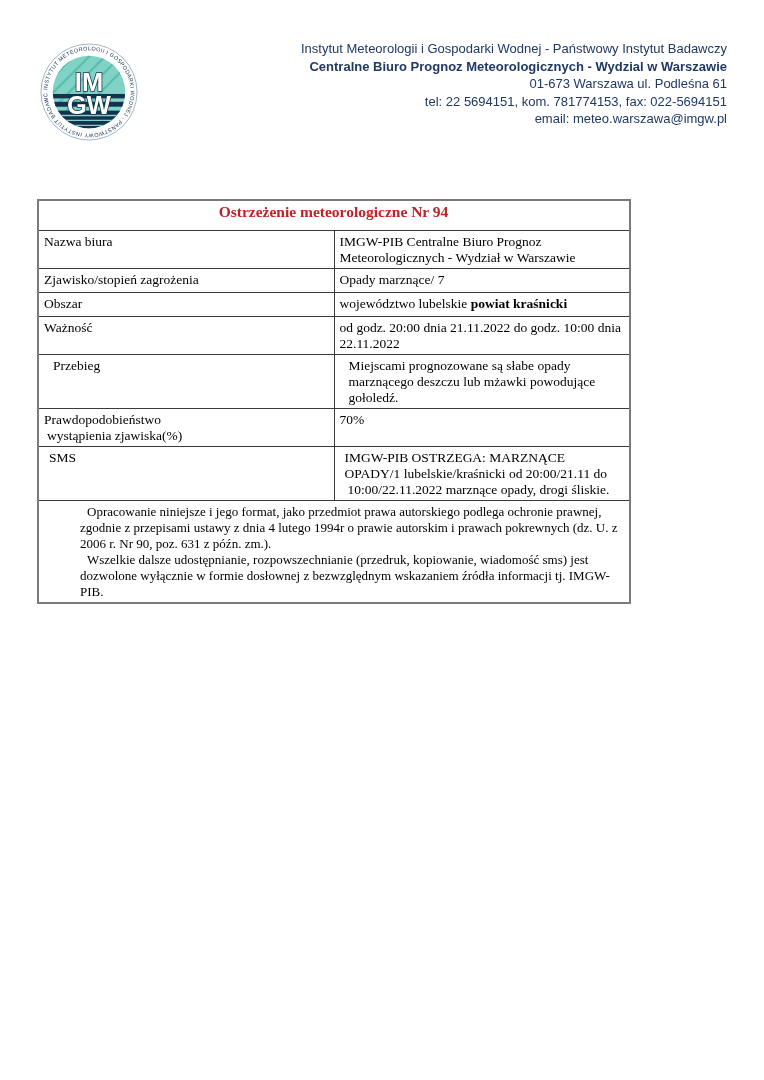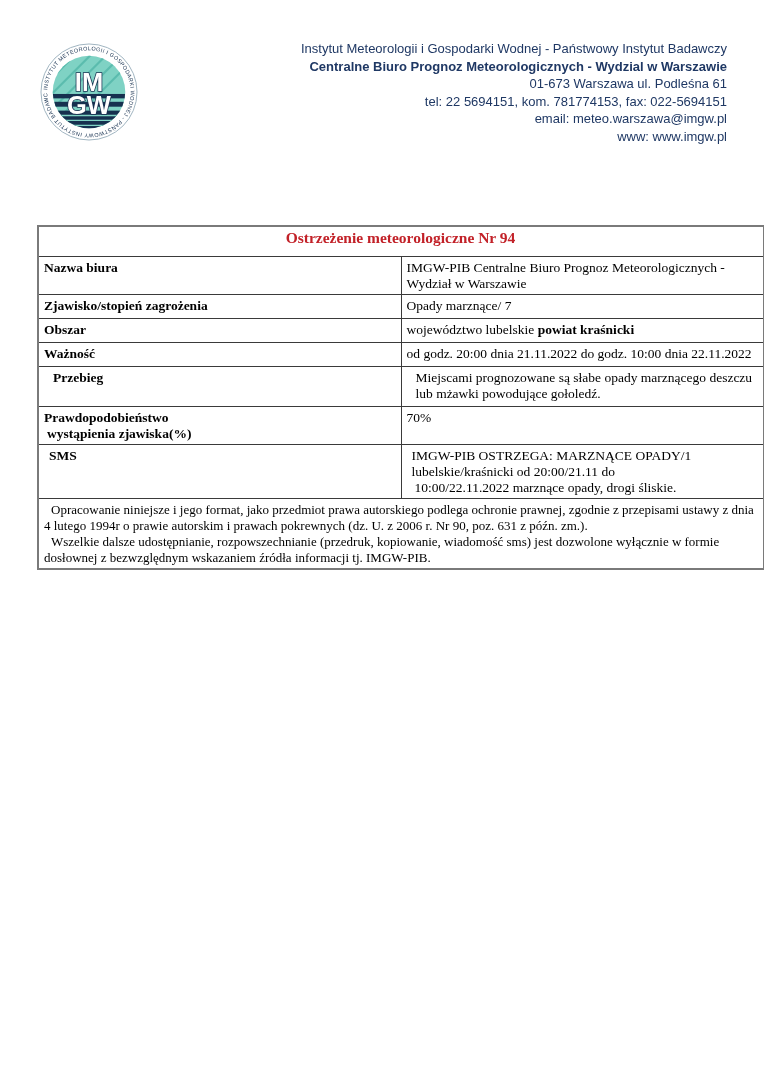--- a/index.html
+++ b/index.html
@@ -18,45 +18,45 @@
   .logo{position:absolute;left:40px;top:40px;width:98px;height:104px;}
 
   .header-text{
     position:absolute;top:40px;right:37px;width:560px;
     text-align:right;color:var(--navy);
     font-size:13px;line-height:17.5px;
   }
   .header-text .bold{font-weight:bold;}
 
   table.warning{
-    position:absolute;left:37px;top:225px;width:728px;
+    position:absolute;left:37px;top:199px;width:594px;
     border-collapse:collapse;table-layout:fixed;
     font-family:"Liberation Serif",serif;font-size:13.5px;color:#000;
     border:2px solid var(--border-outer);
   }
   table.warning td{
     border:1px solid var(--border-inner);
     vertical-align:top;
     padding:3px 6px 2px 5px;
     line-height:16px;
   }
   td.title-cell{
     text-align:center;font-weight:bold;font-size:15.5px;color:var(--red);
     height:30px;padding-top:6px;
   }
-  td.lbl{font-weight:bold;width:182px;}
+  td.lbl{font-weight:normal;width:182px;}
   tr.r-normal td{height:24px;}
   tr.r-przebieg td{height:40px;padding-left:14px;}
   tr.r-prob td{height:38px;}
   tr.r-sms td{height:38px;padding-left:10px;}
   .line2{display:block;padding-left:3px;}
   td.footer-cell{
     height:70px;font-size:13px;line-height:17px;padding:4px 8px;
   }
-  td.footer-cell p{text-indent:7px;}
+  td.footer-cell p{text-indent:7px;margin-left:36px;}
 </style>
 </head>
 <body>
 
 <div class="logo">
   <svg viewBox="0 0 100 100" width="98" height="104">
     <defs>
       <clipPath id="innerClip">
           <circle cx="50" cy="50" r="37"></circle>
         </clipPath>
@@ -89,21 +89,20 @@
     </text>
   </svg>
 </div>
 
 <div class="header-text">
   <div>Instytut Meteorologii i Gospodarki Wodnej - Państwowy Instytut Badawczy</div>
   <div class="bold">Centralne Biuro Prognoz Meteorologicznych - Wydzial w Warszawie</div>
   <div>01-673 Warszawa ul. Podleśna 61</div>
   <div>tel: 22 5694151, kom. 781774153, fax: 022-5694151</div>
   <div>email: meteo.warszawa@imgw.pl</div>
-  <div>www: www.imgw.pl</div>
 </div>
 
 <table class="warning">
   <tbody>
       <tr>
     <td class="title-cell" colspan="2">Ostrzeżenie meteorologiczne Nr 94</td>
   </tr>
 
   <tr class="r-normal">
     <td class="lbl">Nazwa biura</td>

